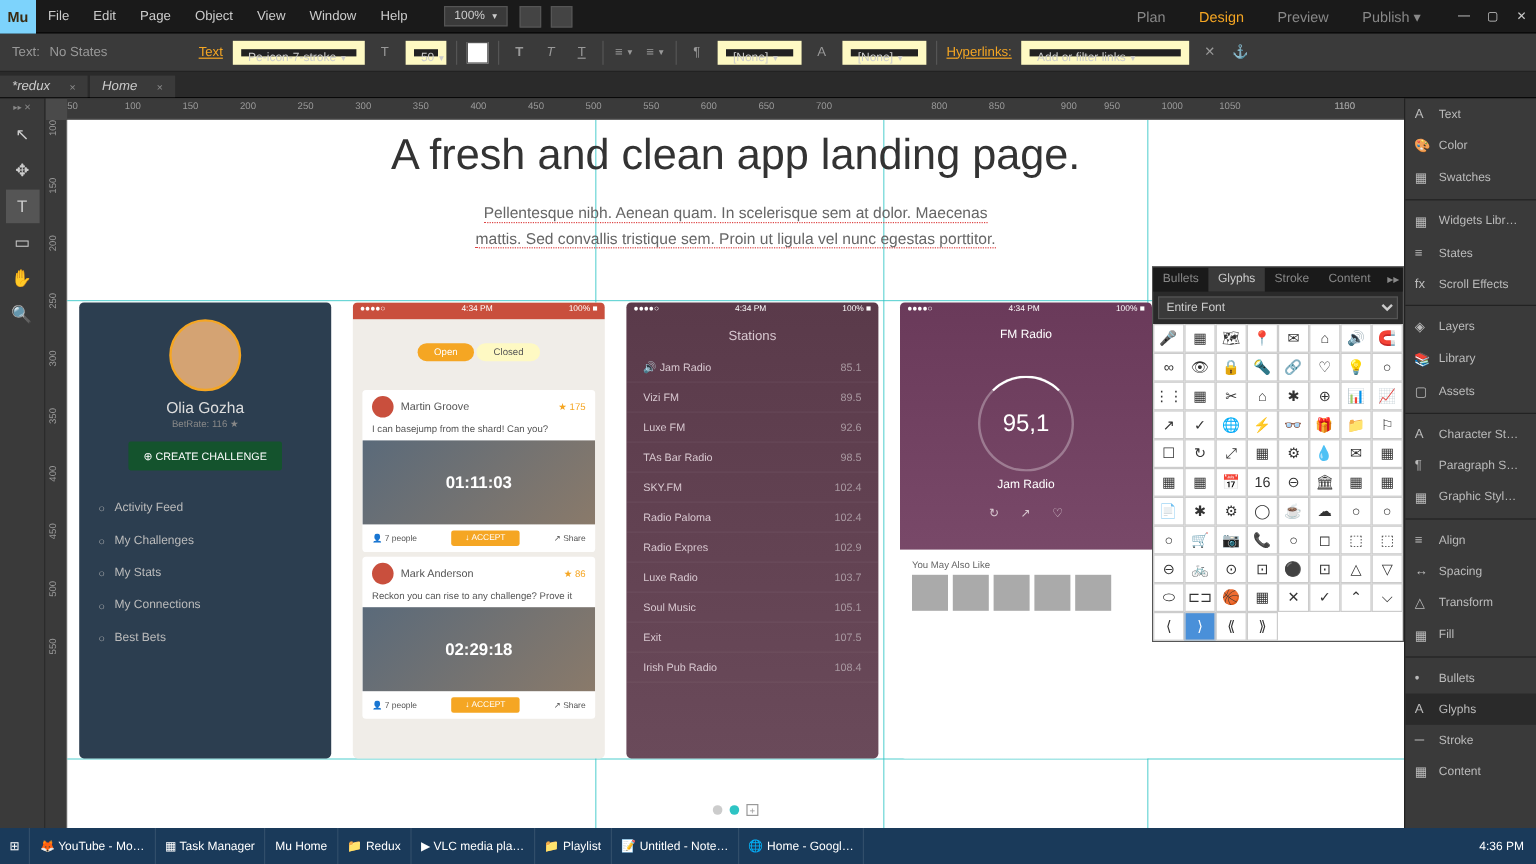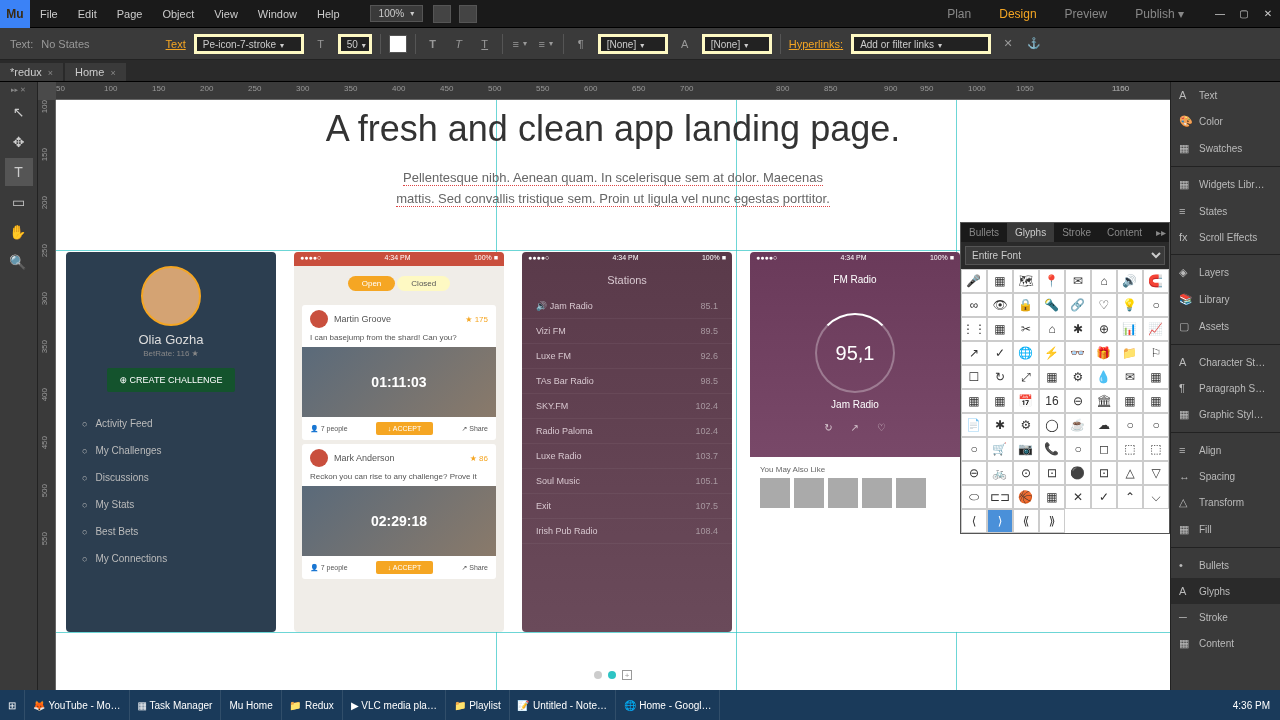--- a/index.html
+++ b/index.html
@@ -1,43 +1,43 @@
 <!DOCTYPE html>
 <html><head>
 <meta charset="utf-8">
 <style>
 * { margin:0; padding:0; box-sizing:border-box; font-family:'Segoe UI',Arial,sans-serif; }
 body { width:1280px; height:720px; overflow:hidden; background:#2a2a2a; position:relative; }
 .titlebar { height:28px; background:#1a1a1a; display:flex; align-items:center; color:#ccc; font-size:11px; border-bottom:1px solid #000; }
-.mu-logo { width:30px; height:28px; background:#3b82f6; color:#3a2a10; font-weight:bold; display:flex; align-items:center; justify-content:center; font-size:12px; }
+.mu-logo { width:30px; height:28px; background:#7dd3fc; color:#3a2a10; font-weight:bold; display:flex; align-items:center; justify-content:center; font-size:12px; }
 .menu-items { display:flex; }
 .menu-items span { padding:0 10px; cursor:pointer; }
 .zoom-box { margin-left:20px; background:#3a3a3a; border:1px solid #555; padding:2px 8px; font-size:10px; display:flex; align-items:center; }
 .zoom-box::after { content:"▾"; margin-left:6px; font-size:8px; }
 .top-icons { margin-left:10px; display:flex; gap:8px; }
 .top-icons span { width:18px; height:18px; background:#444; border:1px solid #555; }
 .workspace-tabs { margin-left:auto; display:flex; align-items:center; height:100%; }
 .workspace-tabs span { padding:0 14px; color:#888; font-size:12px; cursor:pointer; }
 .workspace-tabs .active { color:#f5a623; }
 .win-controls { display:flex; margin-left:10px; }
 .win-controls span { width:24px; height:18px; display:flex; align-items:center; justify-content:center; color:#ccc; font-size:10px; cursor:pointer; }
 
 .toolbar { height:32px; background:#3a3a3a; display:flex; align-items:center; color:#ccc; font-size:11px; padding:0 10px; gap:8px; border-bottom:1px solid #222; }
 .toolbar .label-text { color:#999; }
 .toolbar .orange { color:#f5a623; text-decoration:underline; }
-.tool-input { background:#222; border:3px solid #fef9c3; color:#ccc; padding:2px 6px; font-size:10px; height:20px; }
+.tool-input { background:#222; border:7px solid #fef9c3; color:#ccc; padding:2px 6px; font-size:10px; height:20px; }
 .tool-input.wide { width:110px; }
 .tool-input.num { width:34px; text-align:center; }
 .tool-drop::after { content:"▾"; margin-left:4px; font-size:8px; }
 .swatch { width:18px; height:18px; background:#fff; border:1px solid #555; }
 .tb-icon { width:18px; height:18px; display:flex; align-items:center; justify-content:center; font-size:11px; color:#999; border:1px solid transparent; cursor:pointer; }
 .tb-sep { width:1px; height:20px; background:#555; }
 
 .doc-tabs { height:22px; background:#2a2a2a; display:flex; align-items:flex-end; font-size:11px; color:#ccc; border-bottom:1px solid #000; }
-.doc-tab { padding:3px 10px; background:#3a3a3a; margin-right:2px; display:flex; align-items:flex-end; gap:6px; cursor:pointer; }
+.doc-tab { padding:3px 10px; background:#3a3a3a; margin-right:2px; display:flex; align-items:flex-end; gap:16px; cursor:pointer;font-style:italic; }
 .doc-tab .x { font-size:9px; color:#888; }
 
 .main-area { position:absolute; top:82px; left:0; right:0; bottom:30px; display:flex; }
 .left-tools { width:38px; background:#3a3a3a; border-right:1px solid #222; display:flex; flex-direction:column; align-items:center; padding-top:4px; gap:2px; }
 .left-tools .dock-head { width:34px; height:10px; font-size:7px; color:#888; text-align:center; }
 .left-tools .lt { width:28px; height:28px; display:flex; align-items:center; justify-content:center; color:#ccc; font-size:14px; cursor:pointer; }
 .left-tools .lt.sel { background:#555; }
 
 .canvas-wrap { flex:1; background:#4a4a4a; position:relative; overflow:hidden; }
 .ruler-h { position:absolute; top:0; left:18px; right:0; height:18px; background:#3a3a3a; border-bottom:1px solid #666; font-size:8px; color:#999; }
@@ -59,21 +59,21 @@
 .p1 .avatar { width:60px; height:60px; border-radius:50%; background:#d4a373; border:2px solid #f5a623; margin:14px auto 6px; }
 .p1 .uname { text-align:center; font-size:13px; color:#ddd; }
 .p1 .brate { text-align:center; font-size:8px; color:#888; margin-top:2px; }
 .p1 .cta { margin:10px auto; width:128px; background:#14532d; color:#fff; padding:7px; text-align:center; font-size:9px; border-radius:2px; }
 .p1 .menu { padding:8px 16px; }
 .p1 .mi { padding:8px 0; color:#bbb; font-size:10px; display:flex; align-items:center; gap:8px; }
 .p1 .mi::before { content:"○"; font-size:9px; }
 
 .p2 { background:#f0ede8; color:#555; }
 .p2 .sb { height:14px; background:#c94f3d; font-size:7px; display:flex; justify-content:space-between; padding:2px 6px; color:#fff; }
-.p2 .tabs { display:flex; justify-content:center; gap:2px; padding:10px 0; }
+.p2 .tabs { display:flex; justify-content:center; gap:2px; padding:20px 0; }
 .p2 .tabs span { padding:3px 14px; font-size:8px; border-radius:8px; }
 .p2 .tabs .on { background:#f5a623; color:#fff; }
 .p2 .tabs .off { background:#fef9c3; }
 .p2 .card { margin:4px 8px; background:#fff; border-radius:3px; overflow:hidden; }
 .p2 .ch { display:flex; align-items:center; padding:5px 8px; gap:6px; font-size:9px; }
 .p2 .ch .av { width:18px; height:18px; border-radius:50%; background:#c94f3d; }
 .p2 .ch .stars { margin-left:auto; color:#f5a623; font-size:8px; }
 .p2 .cq { padding:0 8px 5px; font-size:8px; }
 .p2 .img { height:70px; background:linear-gradient(135deg,#5a6a7a,#8a7a6a); display:flex; align-items:center; justify-content:center; color:#fff; font-size:14px; font-weight:bold; }
 .p2 .cf { display:flex; align-items:center; padding:5px 8px; gap:6px; font-size:7px; }
@@ -254,24 +254,23 @@
       <div class="mockups">
 
         <div class="phone p1">
           <div class="avatar"></div>
           <div class="uname">Olia Gozha</div>
           <div class="brate">BetRate: 116 ★</div>
           <div class="cta">⊕ CREATE CHALLENGE</div>
           <div class="menu">
               <div class="mi">Activity Feed</div>
               <div class="mi">My Challenges</div>
-              <div class="mi">Discussions</div>
               <div class="mi">My Stats</div>
+              <div class="mi">My Connections</div>
               <div class="mi">Best Bets</div>
-              <div class="mi">My Connections</div>
             </div>
         </div>
 
         <div class="phone p2">
           <div class="sb">
               <span>●●●●○</span>
               <span>4:34 PM</span>
               <span>100% ■</span>
             </div>
           <div class="tabs">
@@ -332,20 +331,24 @@
                 <span>TAs Bar Radio</span>
                 <span class="v">98.5</span>
               </div>
               <div class="row">
                 <span>SKY.FM</span>
                 <span class="v">102.4</span>
               </div>
               <div class="row">
                 <span>Radio Paloma</span>
                 <span class="v">102.4</span>
+              </div>
+              <div class="row">
+                <span>Radio Expres</span>
+                <span class="v">102.9</span>
               </div>
               <div class="row">
                 <span>Luxe Radio</span>
                 <span class="v">103.7</span>
               </div>
               <div class="row">
                 <span>Soul Music</span>
                 <span class="v">105.1</span>
               </div>
               <div class="row">

